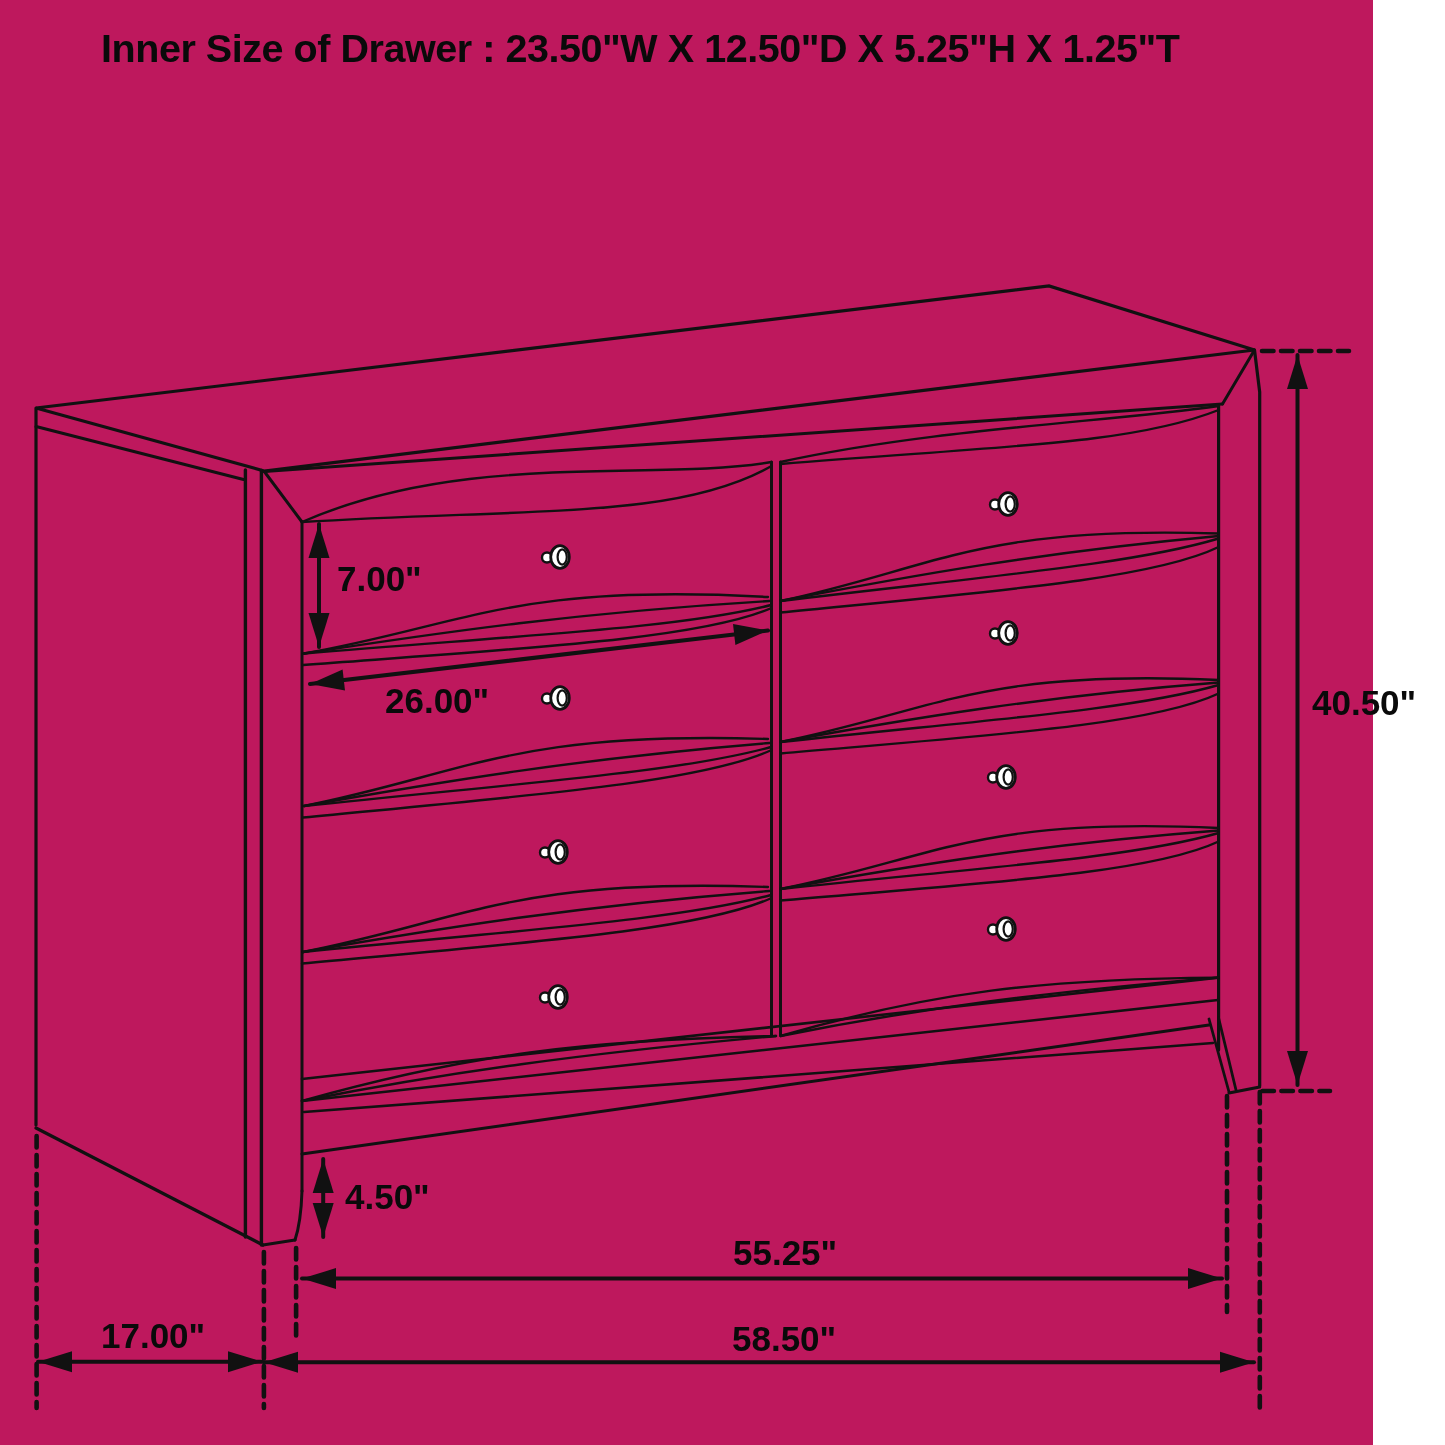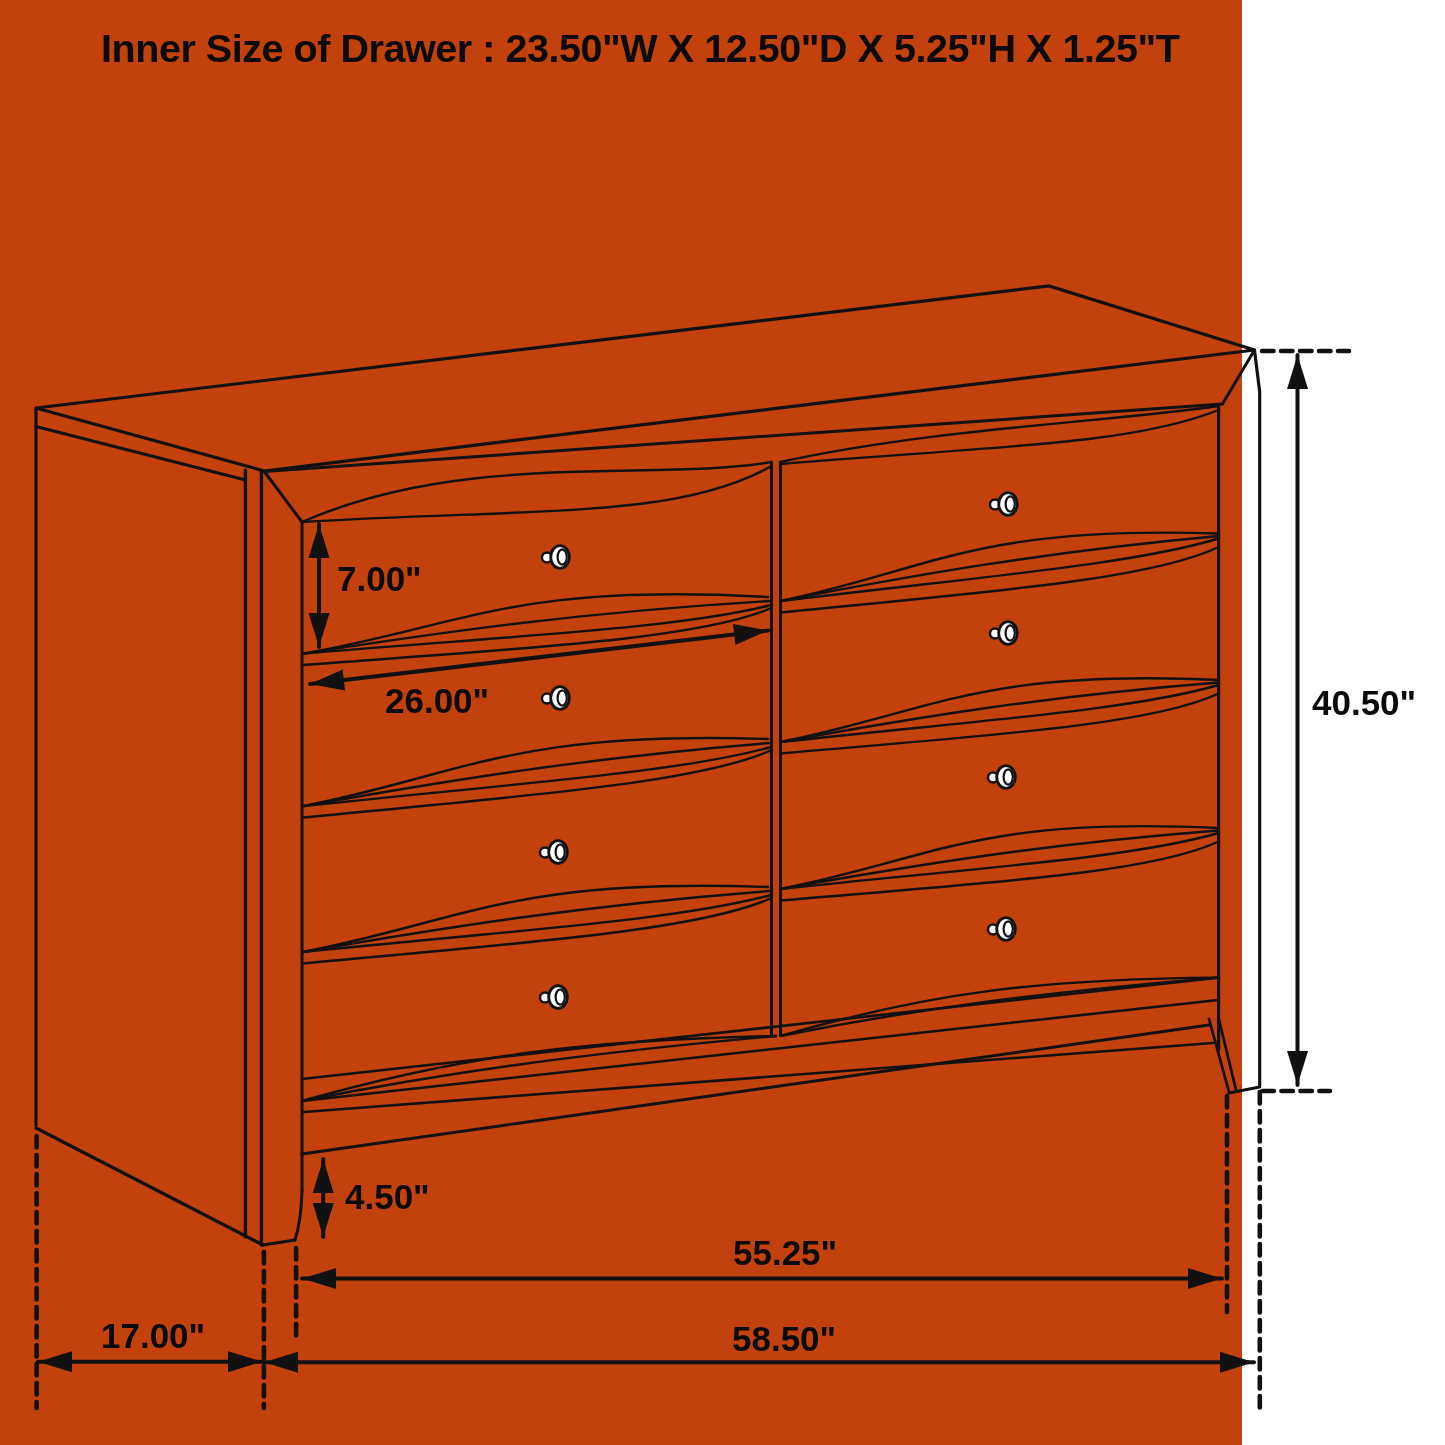--- a/index.html
+++ b/index.html
@@ -1,16 +1,16 @@
 <!DOCTYPE html>
 <html><head>
 <meta charset="utf-8">
 <style>
   html,body { margin:0; padding:0; background:#ffffff; }
-  .page { width:1242px; height:1445px; position:relative; background:#c2410c; }
+  .page { width:1373px; height:1445px; position:relative; background:#be185d; }
   svg { position:absolute; left:0; top:0; }
   .ln { stroke:#111; fill:none; stroke-linecap:round; }
   .ah { fill:#111; stroke:none; }
   .kb { stroke:#111; fill:#ffffff; }
   text.dim { font-family:"Liberation Sans", sans-serif; font-weight:bold; font-size:35px; fill:#0a0a0a; stroke:none; }
   text.title { font-family:"Liberation Sans", sans-serif; font-weight:bold; font-size:39.5px; letter-spacing:-0.45px; fill:#0a0a0a; stroke:none; }
 </style>
 </head>
 <body>
 <div class="page">

